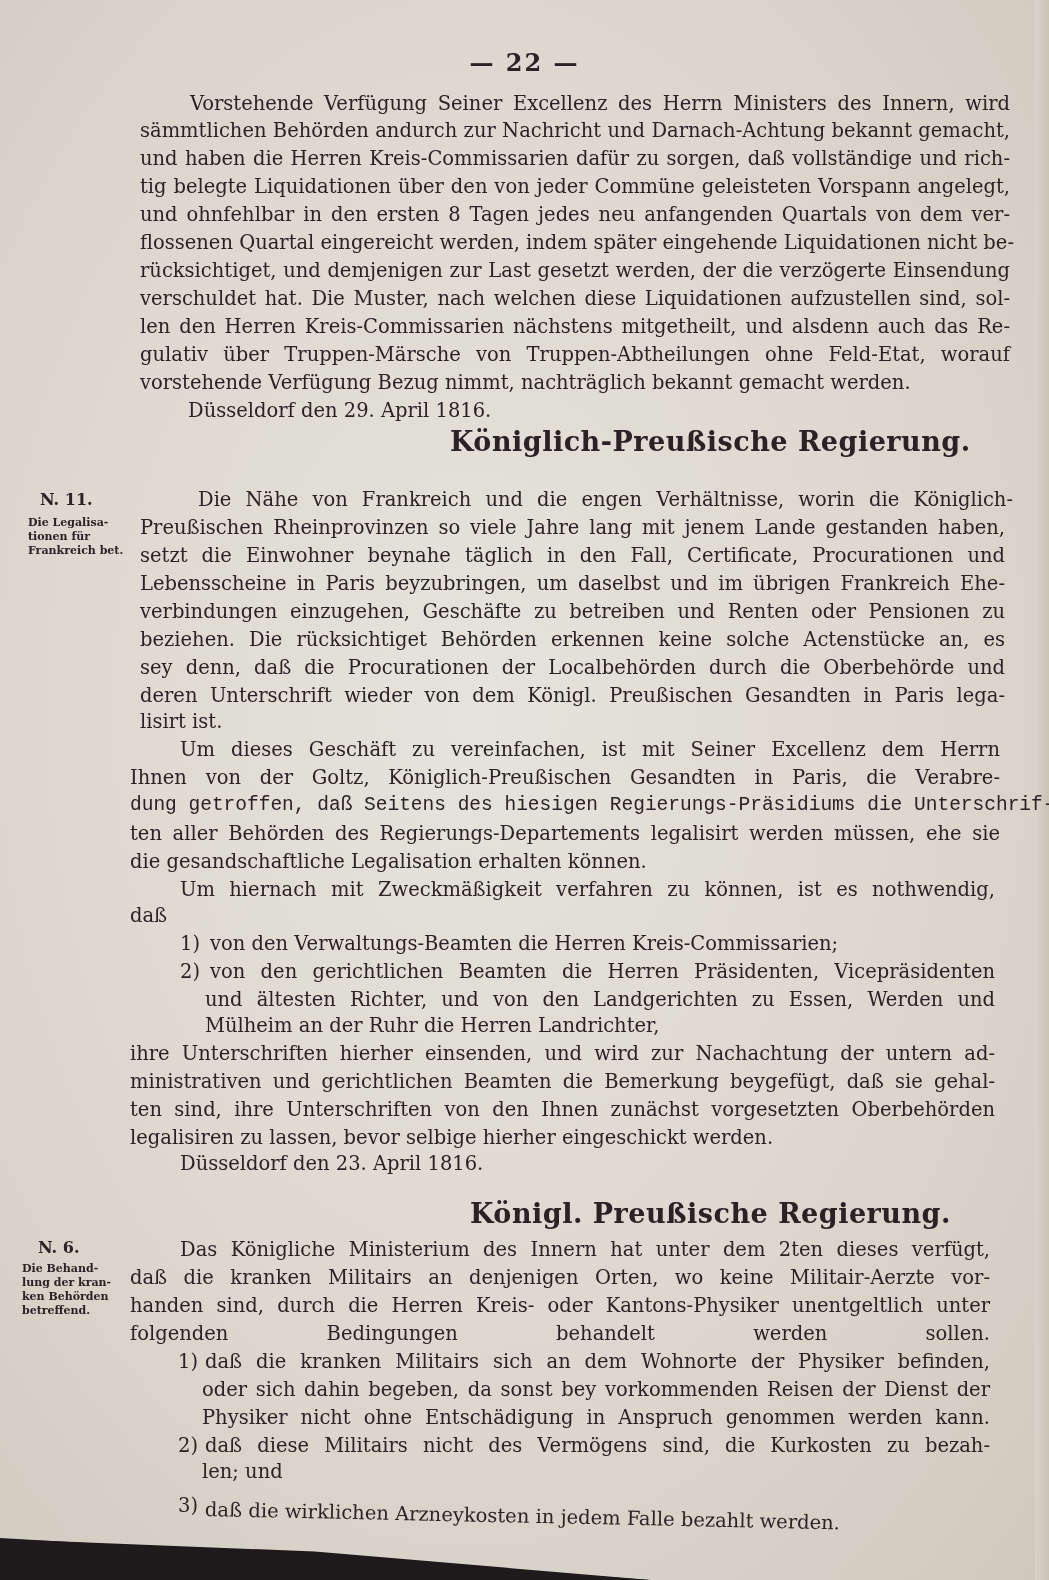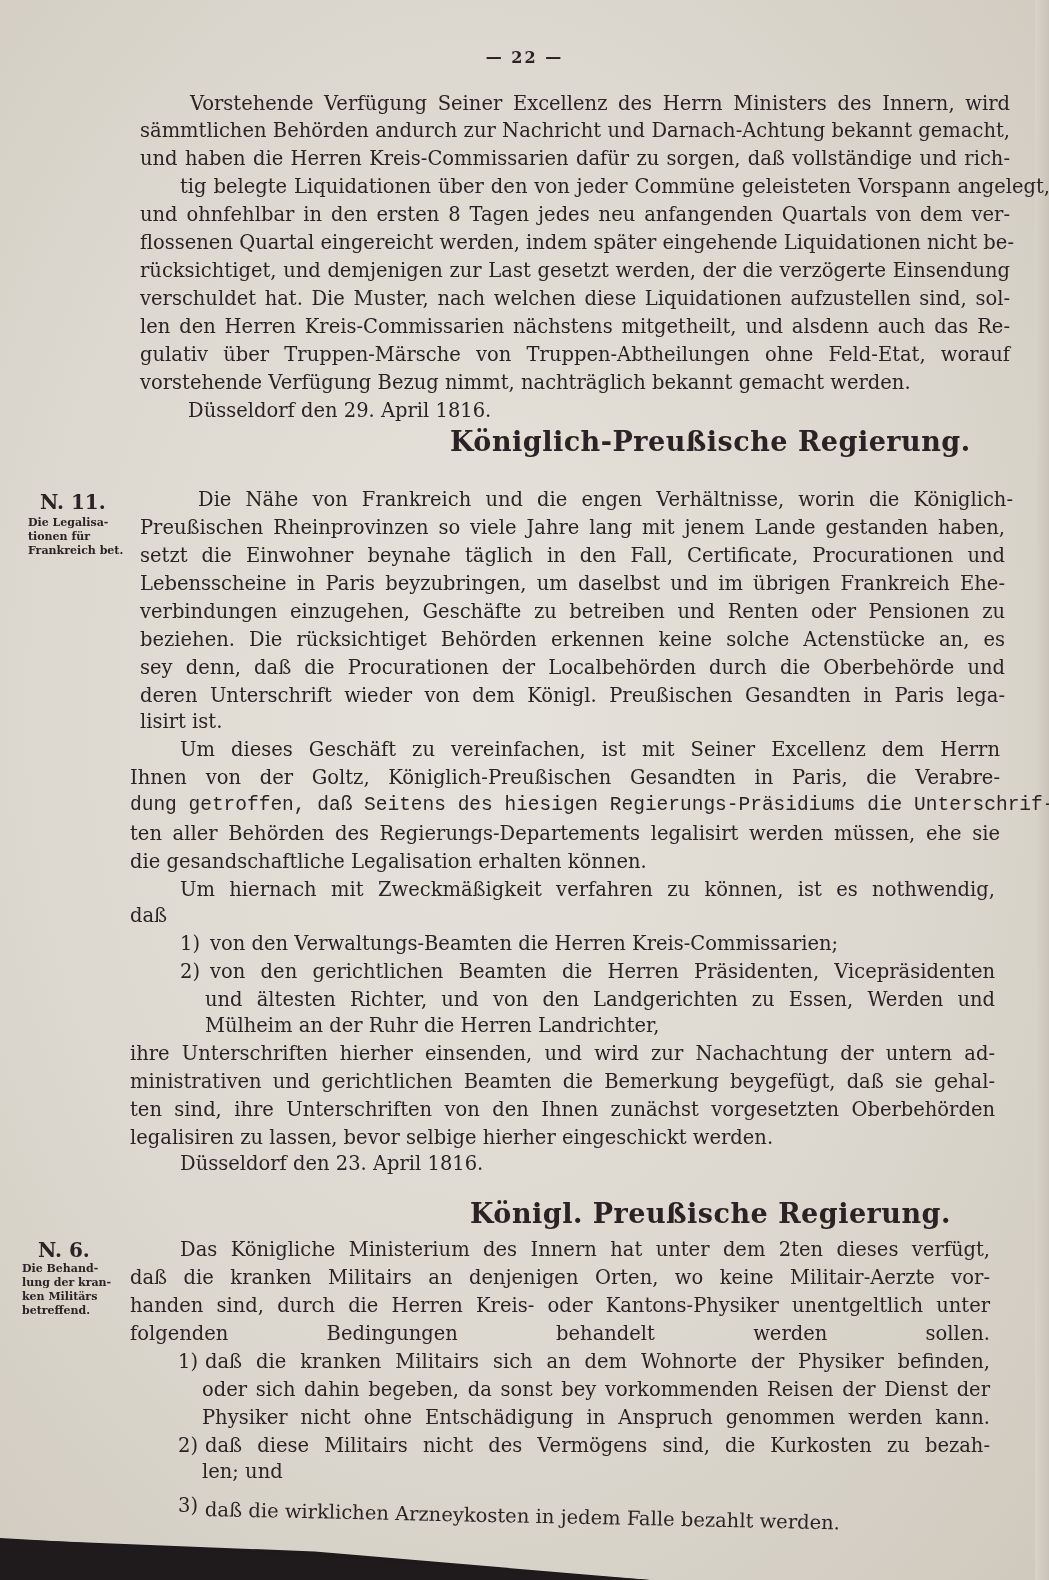--- a/index.html
+++ b/index.html
@@ -18,54 +18,54 @@
     background: linear-gradient(to right, #d8d4cb, #c9c3b6);
   }
   .bottom-shadow {
     position: absolute; left: 0; bottom: 0; width: 1049px; height: 60px;
     background: #1f1b1d;
     clip-path: polygon(0 30%, 30% 60%, 62% 100%, 0 100%);
   }
   .ink { color: #2a2224; }
   .pagenum {
     position: absolute; top: 48px; left: 0; width: 1049px; text-align: center;
-    font-size: 16px; font-weight: bold; letter-spacing: 2px;
+    font-size: 24px; font-weight: bold; letter-spacing: 2px;
   }
   .line {
     position: absolute; font-size: 19.5px; white-space: nowrap; line-height: 1;
     font-family: "DejaVu Serif", serif;
     text-align: justify; text-align-last: justify;
   }
   .line.last { text-align-last: left; }
   .heading {
     position: absolute; font-size: 27px; font-weight: bold; white-space: nowrap;
     font-family: "DejaVu Serif", serif; letter-spacing: 0.5px;
   }
   .secnum {
-    position: absolute; font-size: 20px; font-weight: bold; white-space: nowrap;
+    position: absolute; font-size: 16px; font-weight: bold; white-space: nowrap;
   }
   .margin-note {
     position: absolute; font-size: 11px; line-height: 14px; white-space: nowrap;
     font-weight: bold;
   }
 </style>
 </head>
 <body>
 
 <div class="page"></div>
 <div class="page-edge"></div>
 <div class="bottom-shadow"></div>
 
 <div class="ink">
   <div class="pagenum">— 22 —</div>
 
   <div class="line" style="top:94px;left:190px;width:820px;">Vorstehende Verfügung Seiner Excellenz des Herrn Ministers des Innern, wird</div>
   <div class="line" style="top:121px;left:140px;width:870px;">sämmtlichen Behörden andurch zur Nachricht und Darnach-Achtung bekannt gemacht,</div>
   <div class="line" style="top:149px;left:140px;width:870px;">und haben die Herren Kreis-Commissarien dafür zu sorgen, daß vollständige und rich-</div>
-  <div class="line" style="top:177px;left:140px;width:870px;margin-left:40px;">tig belegte Liquidationen über den von jeder Commüne geleisteten Vorspann angelegt,</div>
+  <div class="line" style="top:177px;left:140px;width:870px;">tig belegte Liquidationen über den von jeder Commüne geleisteten Vorspann angelegt,</div>
   <div class="line" style="top:205px;left:140px;width:870px;">und ohnfehlbar in den ersten 8 Tagen jedes neu anfangenden Quartals von dem ver-</div>
   <div class="line" style="top:233px;left:140px;width:870px;">flossenen Quartal eingereicht werden, indem später eingehende Liquidationen nicht be-</div>
   <div class="line" style="top:261px;left:140px;width:870px;">rücksichtiget, und demjenigen zur Last gesetzt werden, der die verzögerte Einsendung</div>
   <div class="line" style="top:289px;left:140px;width:870px;">verschuldet hat. Die Muster, nach welchen diese Liquidationen aufzustellen sind, sol-</div>
   <div class="line" style="top:317px;left:140px;width:870px;">len den Herren Kreis-Commissarien nächstens mitgetheilt, und alsdenn auch das Re-</div>
   <div class="line" style="top:345px;left:140px;width:870px;">gulativ über Truppen-Märsche von Truppen-Abtheilungen ohne Feld-Etat, worauf</div>
   <div class="line last" style="top:373px;left:140px;width:860px;">vorstehende Verfügung Bezug nimmt, nachträglich bekannt gemacht werden.</div>
   <div class="line last" style="top:401px;left:188px;">Düsseldorf den 29. April 1816.</div>
   <div class="heading" style="top:426px;left:450px;">Königlich-Preußische Regierung.</div>
 
@@ -105,21 +105,21 @@
   <div class="line" style="top:1072px;left:130px;width:865px;">ministrativen und gerichtlichen Beamten die Bemerkung beygefügt, daß sie gehal-</div>
   <div class="line" style="top:1100px;left:130px;width:865px;">ten sind, ihre Unterschriften von den Ihnen zunächst vorgesetzten Oberbehörden</div>
   <div class="line last" style="top:1128px;left:130px;">legalisiren zu lassen, bevor selbige hierher eingeschickt werden.</div>
   <div class="line last" style="top:1154px;left:180px;">Düsseldorf den 23. April 1816.</div>
   <div class="heading" style="top:1198px;left:470px;">Königl. Preußische Regierung.</div>
 
   <div class="secnum" style="top:1238px;left:38px;">N. 6.</div>
   <div class="margin-note" style="top:1262px;left:22px;">
     <div>Die Behand-</div>
     <div>lung der kran-</div>
-    <div>ken Militärs</div>
+    <div>ken Behörden</div>
     <div>betreffend.</div>
   </div>
   <div class="line" style="top:1240px;left:180px;width:810px;">Das Königliche Ministerium des Innern hat unter dem 2ten dieses verfügt,</div>
   <div class="line" style="top:1268px;left:130px;width:860px;">daß die kranken Militairs an denjenigen Orten, wo keine Militair-Aerzte vor-</div>
   <div class="line" style="top:1296px;left:130px;width:860px;">handen sind, durch die Herren Kreis- oder Kantons-Physiker unentgeltlich unter</div>
   <div class="line" style="top:1324px;left:130px;width:860px;">folgenden Bedingungen behandelt werden sollen.</div>
 
   <div class="line last" style="top:1352px;left:178px;">1)</div>
   <div class="line" style="top:1352px;left:205px;width:785px;">daß die kranken Militairs sich an dem Wohnorte der Physiker befinden,</div>
   <div class="line" style="top:1380px;left:202px;width:788px;">oder sich dahin begeben, da sonst bey vorkommenden Reisen der Dienst der</div>

